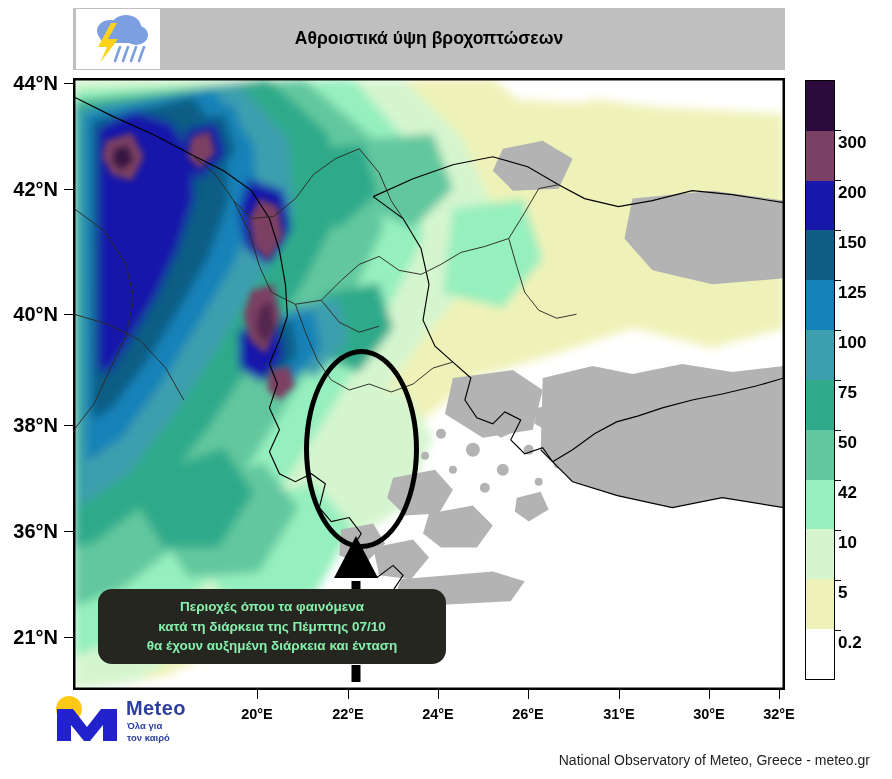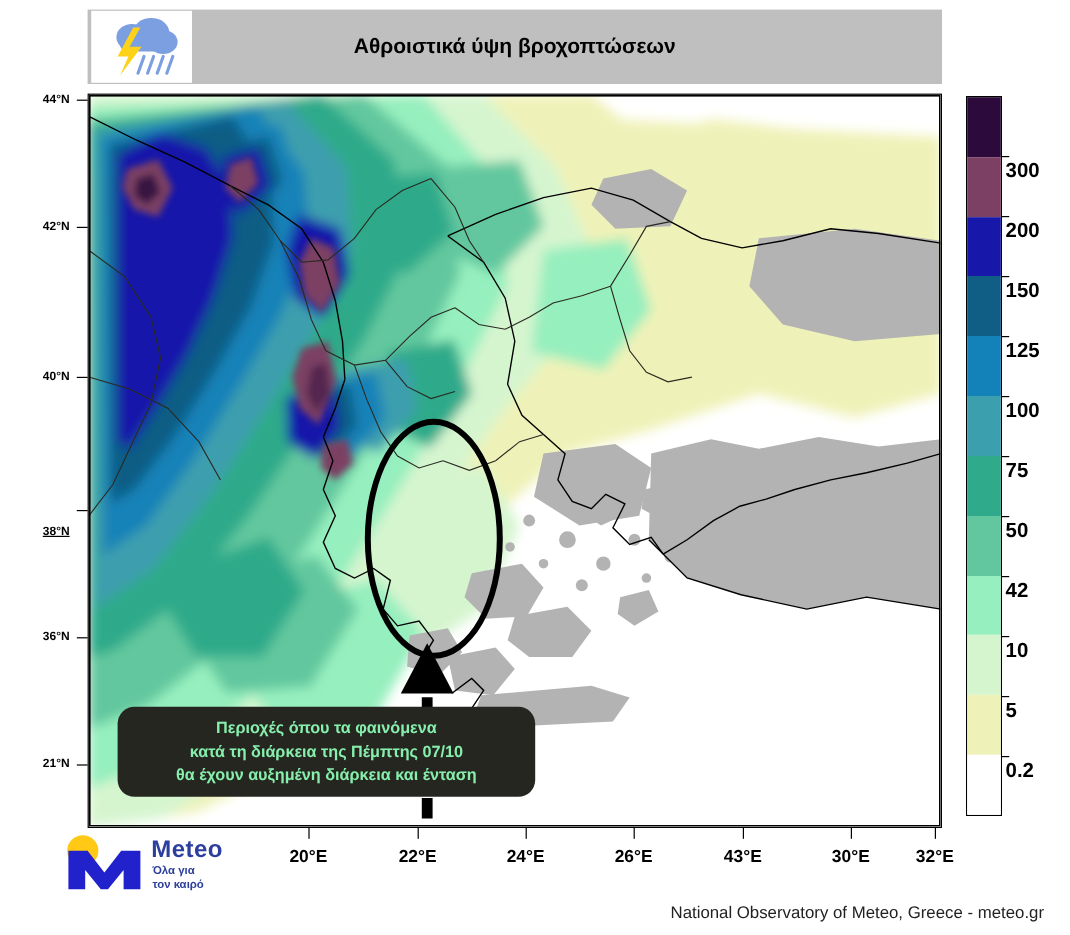--- a/index.html
+++ b/index.html
@@ -13,21 +13,21 @@
 
   
   .header-bar{position:absolute;left:73px;top:8px;width:712px;height:62px;background:#bfbfbf;}
   .header-title{position:absolute;left:73px;top:8px;width:712px;height:62px;
                 display:flex;flex-direction:column;align-items:center;justify-content:center;
                 font-size:17.5px;font-weight:bold;color:#000;line-height:1.32;text-align:center;}
   .logo-tile{position:absolute;left:76px;top:9px;width:84px;height:60px;background:#fff;}
   .storm-icon{position:absolute;left:84px;top:13px;width:68px;height:52px;}
 
   
-  .ytick-label{position:absolute;right:0;font-size:10px;font-weight:bold;color:#000;
+  .ytick-label{position:absolute;right:0;font-size:20px;font-weight:bold;color:#000;
                text-align:right;white-space:nowrap;transform:translateY(-50%);}
   .ytick-col{position:absolute;left:0;top:0;width:58px;height:779px;}
   .ytick-mark{position:absolute;left:64px;width:9px;height:0;border-top:1.6px solid #000;}
   .xtick-label{position:absolute;font-size:14.5px;font-weight:bold;color:#000;
                white-space:nowrap;transform:translateX(-50%);top:706px;}
   .xtick-mark{position:absolute;top:690px;height:9px;width:0;border-left:1.6px solid #000;}
 
   
   .cbar{position:absolute;left:805px;top:80px;width:30px;height:600px;
         border:1.4px solid #000;box-sizing:border-box;display:flex;flex-direction:column;}
@@ -244,21 +244,21 @@
         <line x1="52" y1="34" x2="47" y2="48"></line>
         <line x1="60" y1="34" x2="55" y2="48"></line>
       </g>
     </g>
   </svg>
 
   <div class="ytick-col">
     <div class="ytick-label" style="top:83px;">44°N</div>
     <div class="ytick-label" style="top:189px;">42°N</div>
     <div class="ytick-label" style="top:314px;">40°N</div>
-    <div class="ytick-label" style="top:443px;text-decoration:underline;">38°N</div>
+    <div class="ytick-label" style="top:425px;">38°N</div>
     <div class="ytick-label" style="top:531px;">36°N</div>
     <div class="ytick-label" style="top:637px;">21°N</div>
   </div>
   <div class="ytick-mark" style="top:83px;"></div>
   <div class="ytick-mark" style="top:189px;"></div>
   <div class="ytick-mark" style="top:314px;"></div>
   <div class="ytick-mark" style="top:425px;"></div>
   <div class="ytick-mark" style="top:531px;"></div>
   <div class="ytick-mark" style="top:637px;"></div>
 
@@ -268,21 +268,21 @@
     <div class="xtick-mark" style="left:438px;"></div>
     <div class="xtick-mark" style="left:528px;"></div>
     <div class="xtick-mark" style="left:619px;"></div>
     <div class="xtick-mark" style="left:709px;"></div>
     <div class="xtick-mark" style="left:779px;"></div>
 
     <div class="xtick-label" style="left:257px;">20°E</div>
     <div class="xtick-label" style="left:348px;">22°E</div>
     <div class="xtick-label" style="left:438px;">24°E</div>
     <div class="xtick-label" style="left:528px;">26°E</div>
-    <div class="xtick-label" style="left:619px;">43°E</div>
+    <div class="xtick-label" style="left:619px;">31°E</div>
     <div class="xtick-label" style="left:709px;">30°E</div>
     <div class="xtick-label" style="left:779px;">32°E</div>
   </div>
 
   <div class="cbar">
     <div class="cbar-band" style="background:#2c0a3c"></div>
     <div class="cbar-band" style="background:#7c4064"></div>
     <div class="cbar-band" style="background:#1717aa"></div>
     <div class="cbar-band" style="background:#105d85"></div>
     <div class="cbar-band" style="background:#1282b8"></div>

